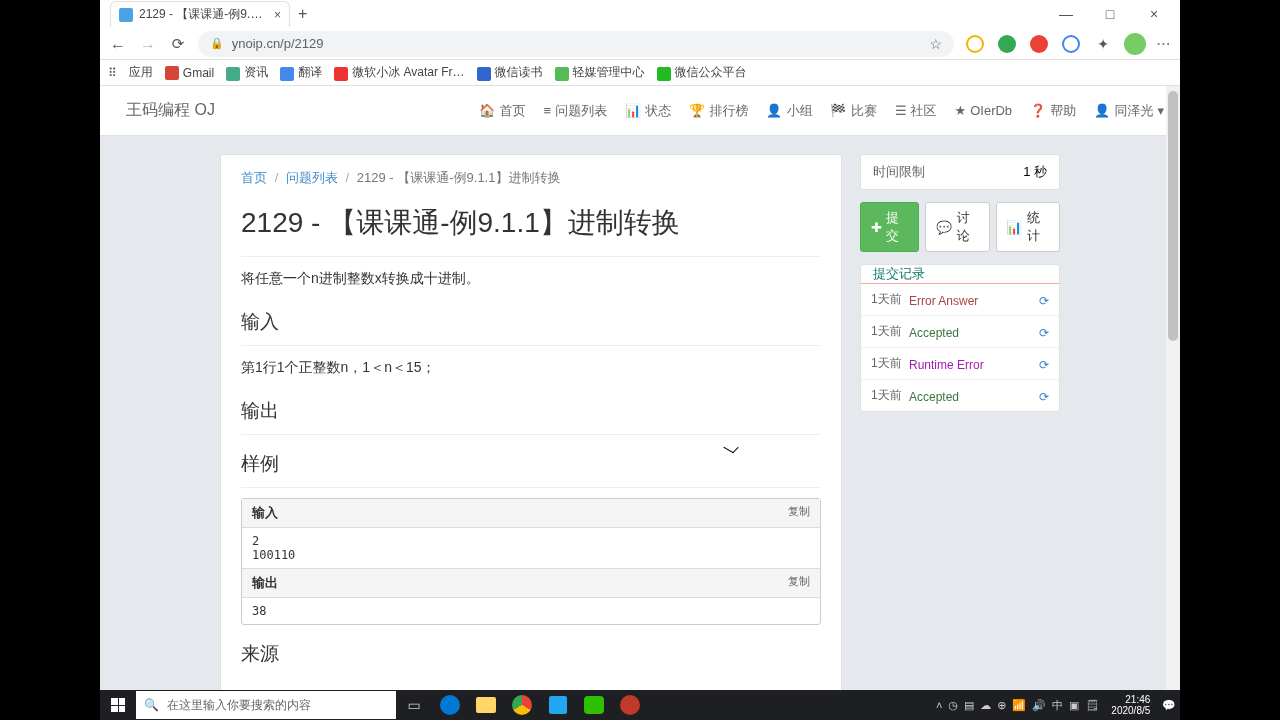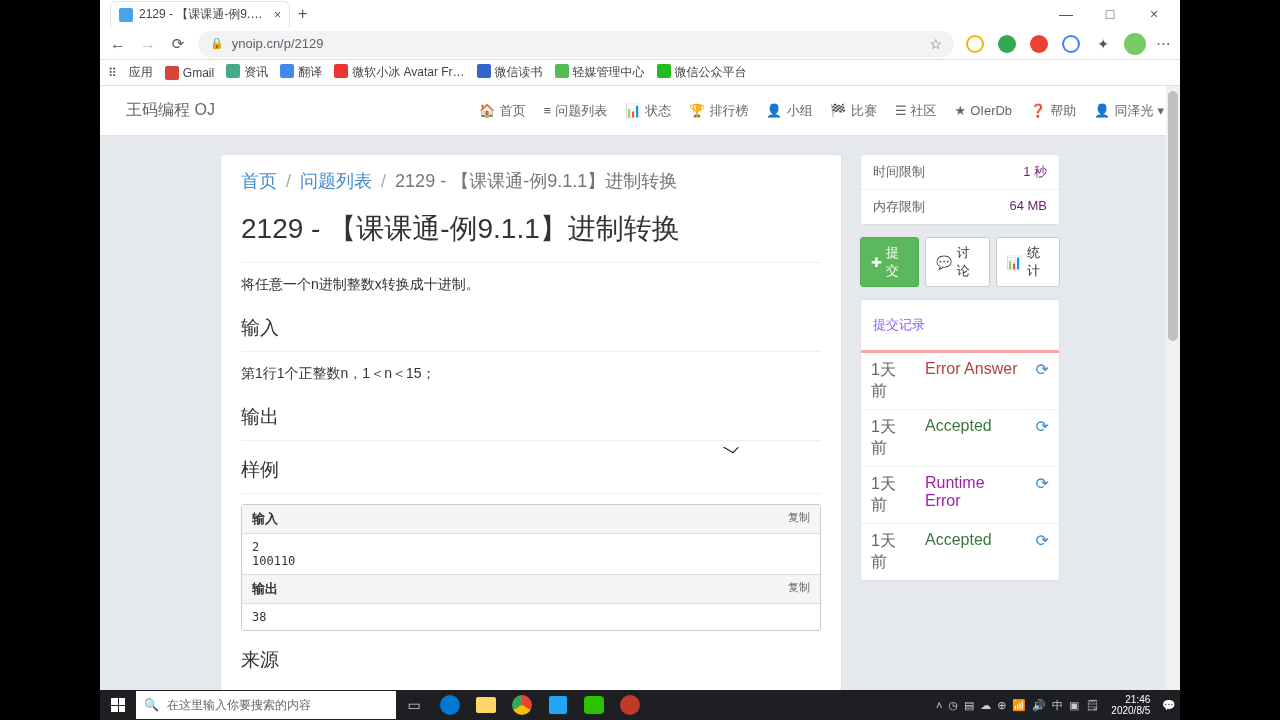--- a/index.html
+++ b/index.html
@@ -18,56 +18,56 @@
 .reloadico{font-size:15px}
 .url-area{display:flex;align-items:center;flex:1;background:#f1f3f4;border-radius:14px;padding:2px 12px;font-size:13px;color:#5f6368;height:26px}
 .lock{margin-right:8px;font-size:11px;color:#5f6368}
 .url{flex:1}
 .star{color:#5f6368;font-size:14px}
 .ext{width:22px;height:22px;display:flex;align-items:center;justify-content:center}
 .ext-circ{width:18px;height:18px;border-radius:50%}
 .dots-v{color:#555;writing-mode:vertical-rl}
 .avatar{width:22px;height:22px;border-radius:50%;background:#7c6;display:flex;align-items:center;justify-content:center;font-size:11px;color:#fff}
 .bmbar{height:26px;display:flex;align-items:center;padding:0 8px;gap:12px;font-size:12px;color:#444;border-bottom:1px solid #e0e0e0;background:#fff}
-.bm{display:flex;align-items:flex-start;gap:4px}
+.bm{display:flex;align-items:flex-end;gap:4px}
 .bm-icon{width:14px;height:14px;border-radius:2px}
 .viewport{flex:1;background:#e5e8ec;position:relative;overflow:hidden}
 .scrollbar{position:absolute;right:0;top:0;width:14px;height:100%;background:#f1f1f1}
 .scroll-thumb{position:absolute;right:2px;top:5px;width:10px;height:250px;background:#c1c1c1;border-radius:5px}
 .navbar{background:#fff;height:50px;display:flex;align-items:center;padding:0 16px;border-bottom:1px solid #e0e0e0;width:100%}
 .navbar .brand{font-size:16px;color:#666;margin-left:10px}
 .navmenu{margin-left:auto;display:flex;gap:18px;font-size:13px;color:#666}
 .navitem{display:flex;align-items:center;gap:4px}
 .content{width:840px;margin:18px auto 0;display:flex;gap:18px}
 .panel{background:#fff;border:1px solid #e0e0e0;border-radius:3px}
 .main{flex:1;padding:14px 20px 20px}
 .side{width:200px;display:flex;flex-direction:column;gap:12px}
-.breadcrumb{font-size:18px;color:#428bca;margin-bottom:16px}
+.breadcrumb{font-size:13px;color:#428bca;margin-bottom:16px}
 .breadcrumb .sep{color:#aaa;margin:0 4px}
 .breadcrumb .cur{color:#777}
 h1.prob-title{font-size:28px;font-weight:normal;color:#333;margin:10px 0 14px;line-height:1.4}
 .desc{font-size:14px;color:#333;margin:8px 0 18px;line-height:1.7}
 h2.sect{font-size:19px;font-weight:normal;margin:16px 0 10px;color:#333}
 hr.thin{border:none;border-top:1px solid #eee;margin:6px 0 10px}
 .sample-box{border:1px solid #ccc;border-radius:3px;margin-top:8px}
 .sample-hdr{display:flex;justify-content:space-between;padding:5px 10px;background:#f5f5f5;border-bottom:1px solid #ddd;font-size:13px;font-weight:bold}
 .copy{font-size:11px;font-weight:normal;color:#666;cursor:pointer}
 .sample-body{padding:6px 10px;font-family:monospace;font-size:12px;white-space:pre;color:#333;border-bottom:1px solid #ddd}
 .sample-body.last{border-bottom:none}
 .limit-tbl{background:#fff;border:1px solid #e0e0e0;border-radius:3px;font-size:13px}
 .limit-row{display:flex;padding:8px 12px;border-bottom:1px solid #eee}
 .limit-row:last-child{border-bottom:none}
 .limit-k{flex:1;color:#666}
-.limit-v{color:#701a75}
+.limit-v{color:#000000}
 .btn-row{display:flex;gap:6px}
 .btn{border:1px solid #ccc;background:#fff;border-radius:3px;padding:6px 10px;font-size:13px;display:flex;align-items:center;gap:4px;color:#333;cursor:pointer}
 .btn-primary{background:#5cb85c;border-color:#4cae4c;color:#fff}
 .subs{background:#fff;border:1px solid #e0e0e0;border-radius:3px}
-.subs-hd{padding:16px 12px;font-size:13px;color:#8b5cf6;border-bottom:3px solid #fca5a5}
-.sub-row{display:flex;align-items:flex-start;padding:7px 10px;font-size:16px;border-bottom:1px solid #f0f0f0;gap:16px}
+.subs-hd{padding:0 12px;font-size:13px;color:#0f766e;border-bottom:1px solid #fca5a5}
+.sub-row{display:flex;align-items:flex-end;padding:7px 10px;font-size:12px;border-bottom:1px solid #f0f0f0;gap:0}
 .sub-row:last-child{border-bottom:none}
 .sub-time{width:38px;color:#666}
 .sub-status{flex:1}
 .st-wa{color:#a94442}
 .st-ac{color:#3c763d}
 .st-re{color:#a21caf}
 .sub-ref{color:#428bca;cursor:pointer}
 .taskbar{position:absolute;left:0;bottom:0;width:100%;height:30px;background:#1e1f22;display:flex;align-items:center}
 .start{width:36px;height:30px;display:flex;align-items:center;justify-content:center}
 .winlogo{width:14px;height:14px;display:grid;grid-template-columns:1fr 1fr;gap:1px}
@@ -219,24 +219,20 @@
 
         <h2 class="sect">来源</h2>
 
       </div>
 
       <div class="side">
         <div class="limit-tbl">
           <div class="limit-row">
               <span class="limit-k">时间限制</span>
               <span class="limit-v">1 秒</span>
-            </div>
-          <div class="limit-row">
-              <span class="limit-k">内存限制</span>
-              <span class="limit-v">64 MB</span>
             </div>
         </div>
         <div class="btn-row">
           <div class="btn btn-primary">✚ <span>提交</span></div>
           <div class="btn">💬 <span>讨论</span></div>
           <div class="btn">📊 <span>统计</span></div>
         </div>
         <div class="subs">
           <div class="subs-hd">提交记录</div>
           <div id="sub-rows">

